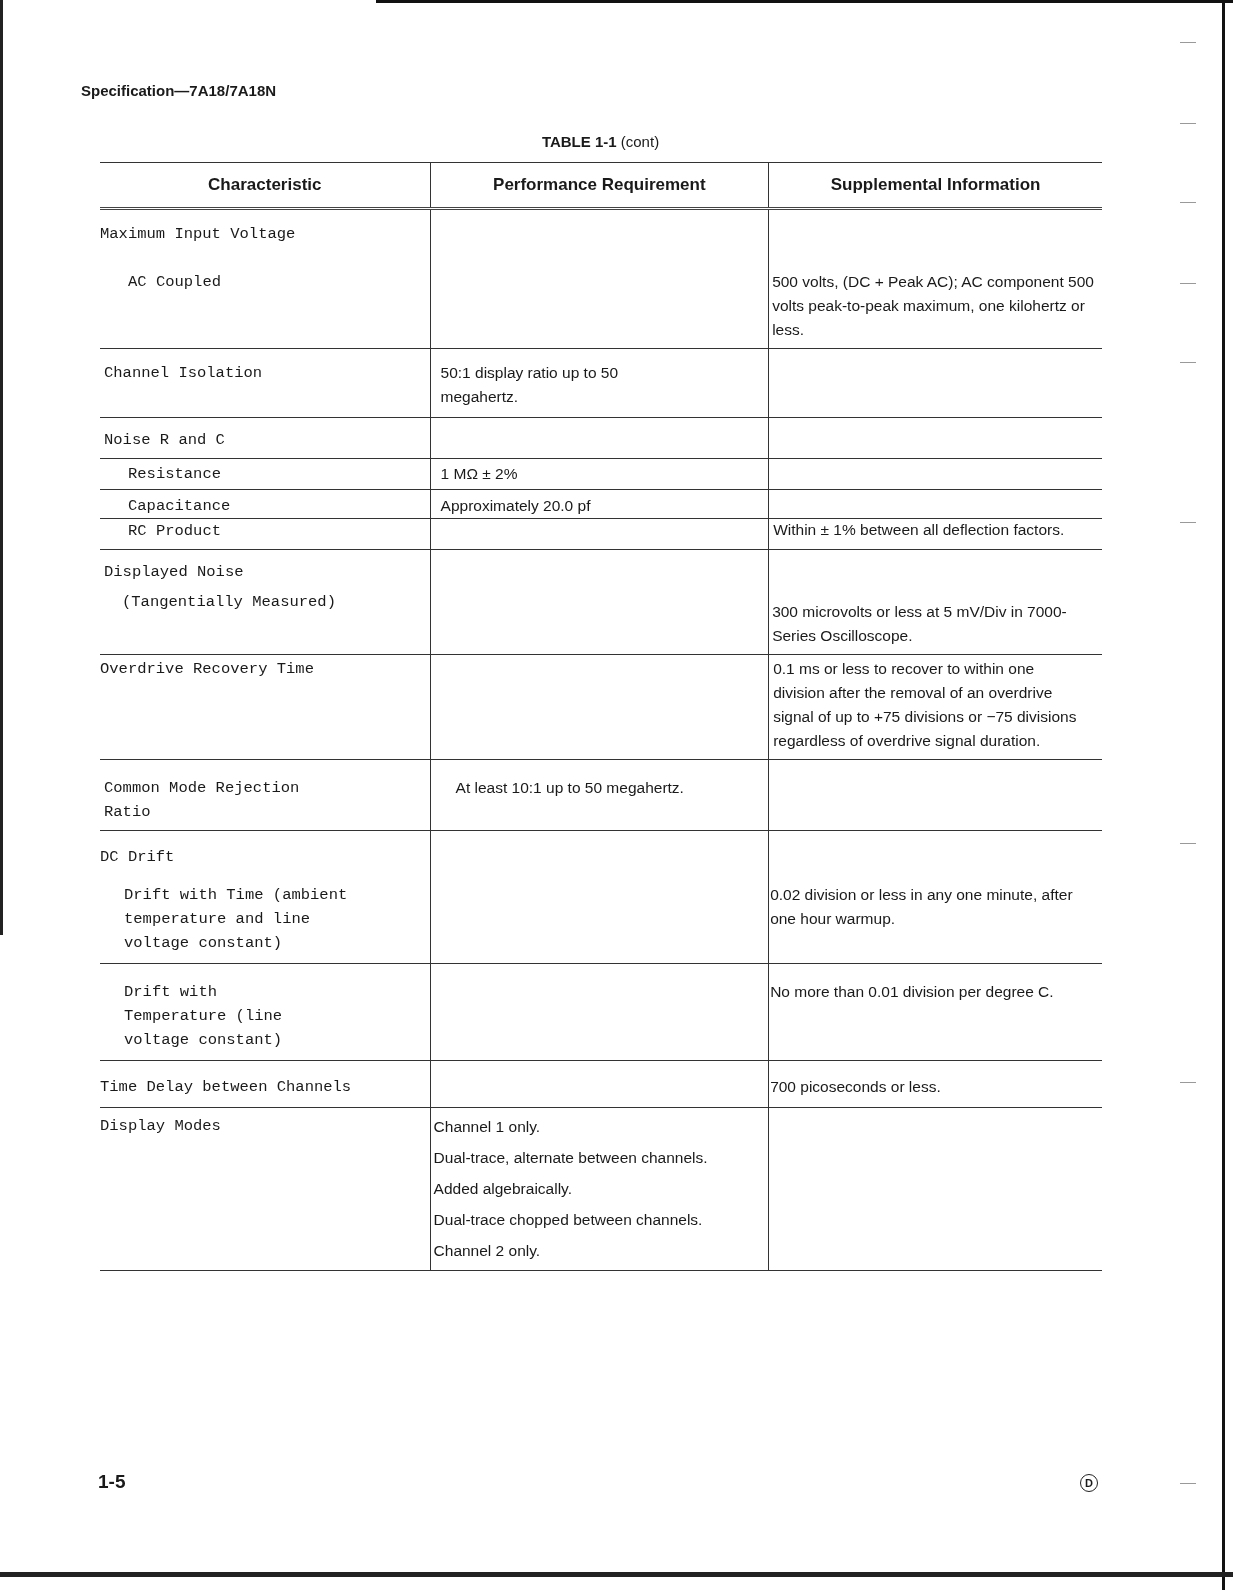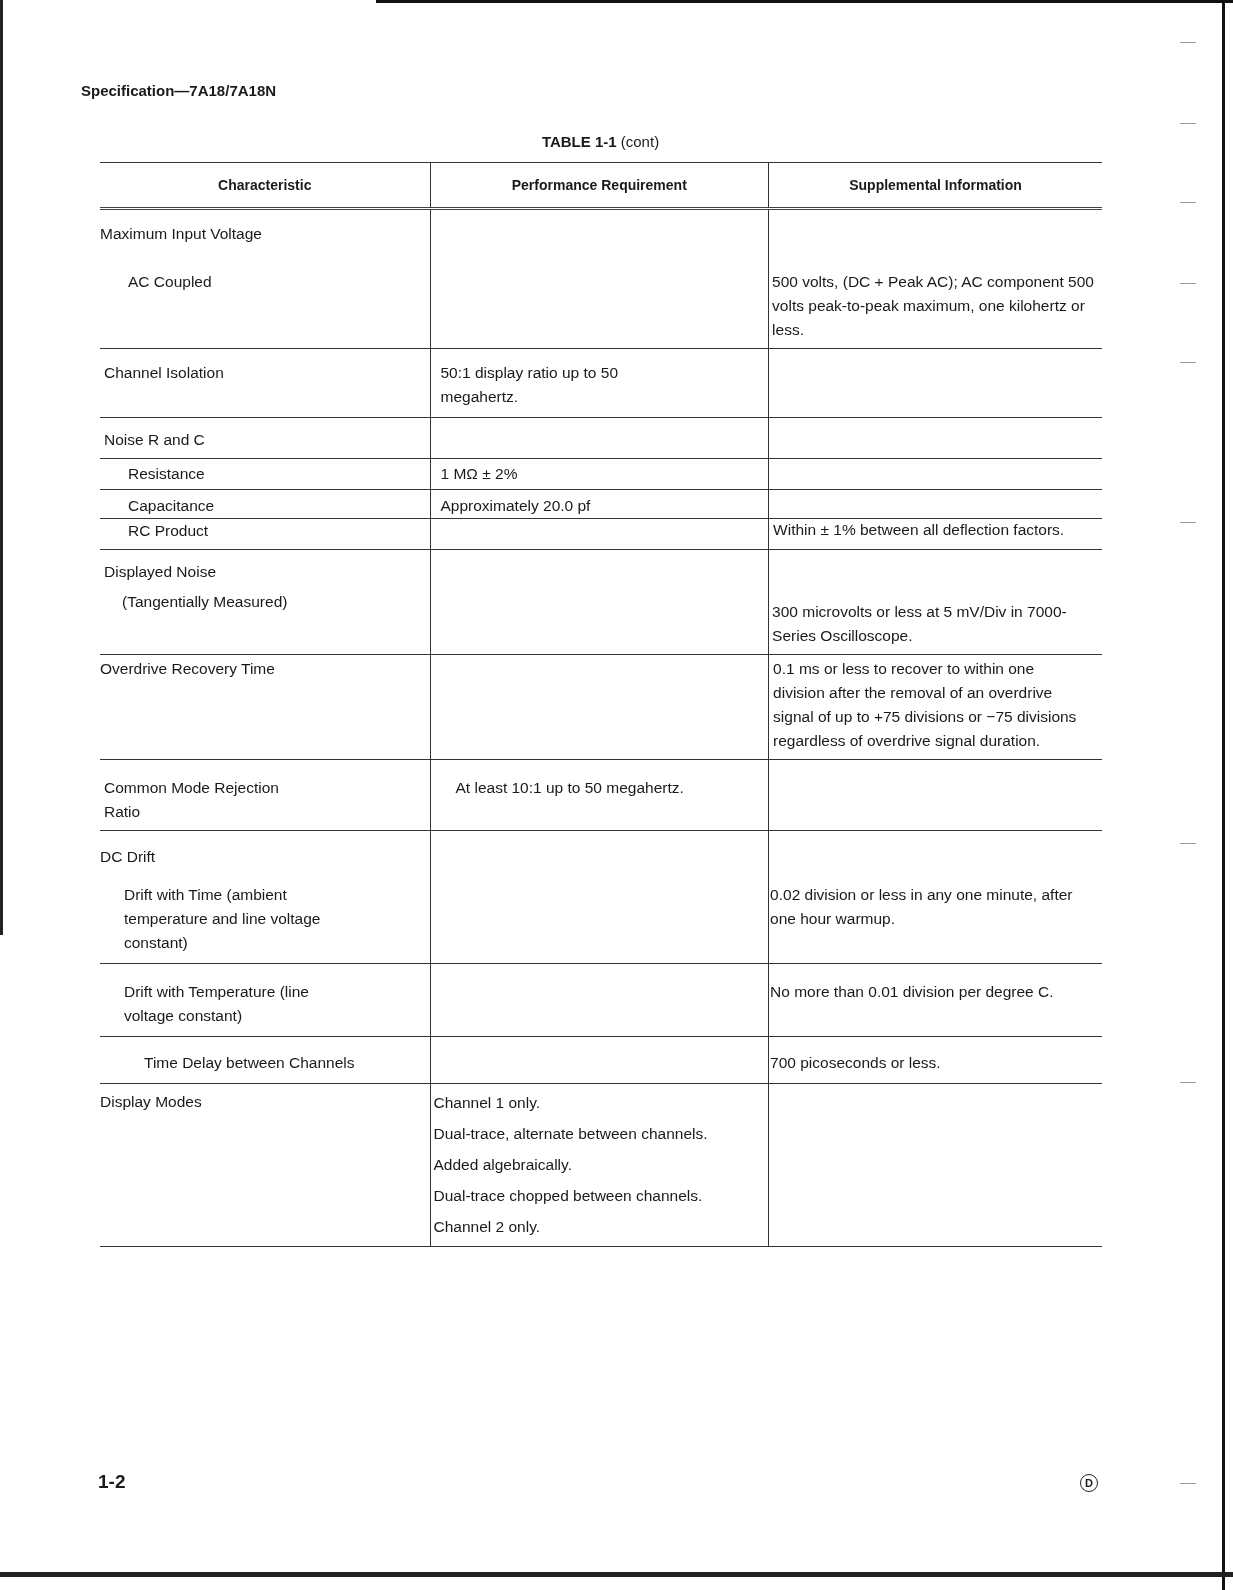--- a/index.html
+++ b/index.html
@@ -7,23 +7,23 @@
          font-family:"Liberation Sans", sans-serif; color:#1a1a1a; }
   .frame-top { position:absolute; left:376px; top:0; width:857px; height:3px; background:#111; }
   .frame-right { position:absolute; right:8px; top:0; width:3px; height:1590px; background:#111; }
   .frame-left { position:absolute; left:0; top:0; width:3px; height:935px; background:#222; }
   .frame-bottom { position:absolute; left:0; top:1572px; width:1233px; height:5px; background:#222; }
   .header { position:absolute; left:81px; top:82px; font-size:15px; font-weight:bold; }
   .table-title { position:absolute; left:0; width:1201px; top:133px; text-align:center; font-size:15px; font-weight:bold; }
   .table-title .cont { font-weight:normal; }
   table { position:absolute; left:100px; top:162px; width:1002px; border-collapse:collapse; font-size:15.5px; }
   td, th { vertical-align:top; padding:0; }
-  th { font-weight:bold; font-size:14px; text-align:center; height:44px; vertical-align:middle;
+  th { font-weight:bold; font-size:17px; text-align:center; height:44px; vertical-align:middle;
        border-top:1.5px solid #333; border-bottom:3px double #444; }
-  td.c1 { width:330px; }
+  td.c1 { width:330px;font-family:Liberation Mono, monospace; }
   td.c2 { width:338px; border-left:1.5px solid #333; }
   td.c3 { width:334px; border-left:1.5px solid #333; }
   th.c2, th.c3 { border-left:1.5px solid #333; }
   tr.rule td { border-bottom:1.5px solid #333; }
   .cell { padding:6px 4px 6px 4px; line-height:24px; }
   .indent { padding-left:28px; }
   .indent2 { padding-left:24px; }
   .just { text-align:justify; text-align-last:left; }
   .mode-line { line-height:31px; }
   .footer-page { position:absolute; left:98px; top:1471px; font-size:19px; font-weight:bold; }
@@ -176,21 +176,21 @@
           <div class="cell indent" style="padding-left:24px;padding-top:16px;padding-right:120px;padding-bottom:8px;">Drift with Temperature (line voltage constant)</div>
         </td>
       <td class="c2"></td>
       <td class="c3">
           <div class="cell" style="padding-left:1px;padding-top:16px;">No more than 0.01 division per degree C.</div>
         </td>
     </tr>
 
     <tr class="rule">
       <td class="c1">
-          <div class="cell" style="padding-left:0;padding-top:14px;padding-bottom:8px;margin-left:44px;">Time Delay between Channels</div>
+          <div class="cell" style="padding-left:0;padding-top:14px;padding-bottom:8px;">Time Delay between Channels</div>
         </td>
       <td class="c2"></td>
       <td class="c3">
           <div class="cell" style="padding-left:1px;padding-top:14px;padding-bottom:8px;">700 picoseconds or less.</div>
         </td>
     </tr>
 
     <tr class="rule">
       <td class="c1">
           <div class="cell" style="padding-left:0;padding-top:6px;">Display Modes</div>
@@ -202,21 +202,21 @@
           <div class="mode-line">Added algebraically.</div>
           <div class="mode-line">Dual-trace chopped between channels.</div>
           <div class="mode-line">Channel 2 only.</div>
         </div>
       </td>
       <td class="c3"></td>
     </tr>
   </tbody>
 </table>
 
-<div class="footer-page">1-2</div>
+<div class="footer-page">1-5</div>
 <div class="footer-mark">D</div>
 
 <div class="edge-tick" style="top:42px;"></div>
 <div class="edge-tick" style="top:123px;"></div>
 <div class="edge-tick" style="top:202px;"></div>
 <div class="edge-tick" style="top:283px;"></div>
 <div class="edge-tick" style="top:362px;"></div>
 <div class="edge-tick" style="top:522px;"></div>
 <div class="edge-tick" style="top:843px;"></div>
 <div class="edge-tick" style="top:1082px;"></div>

